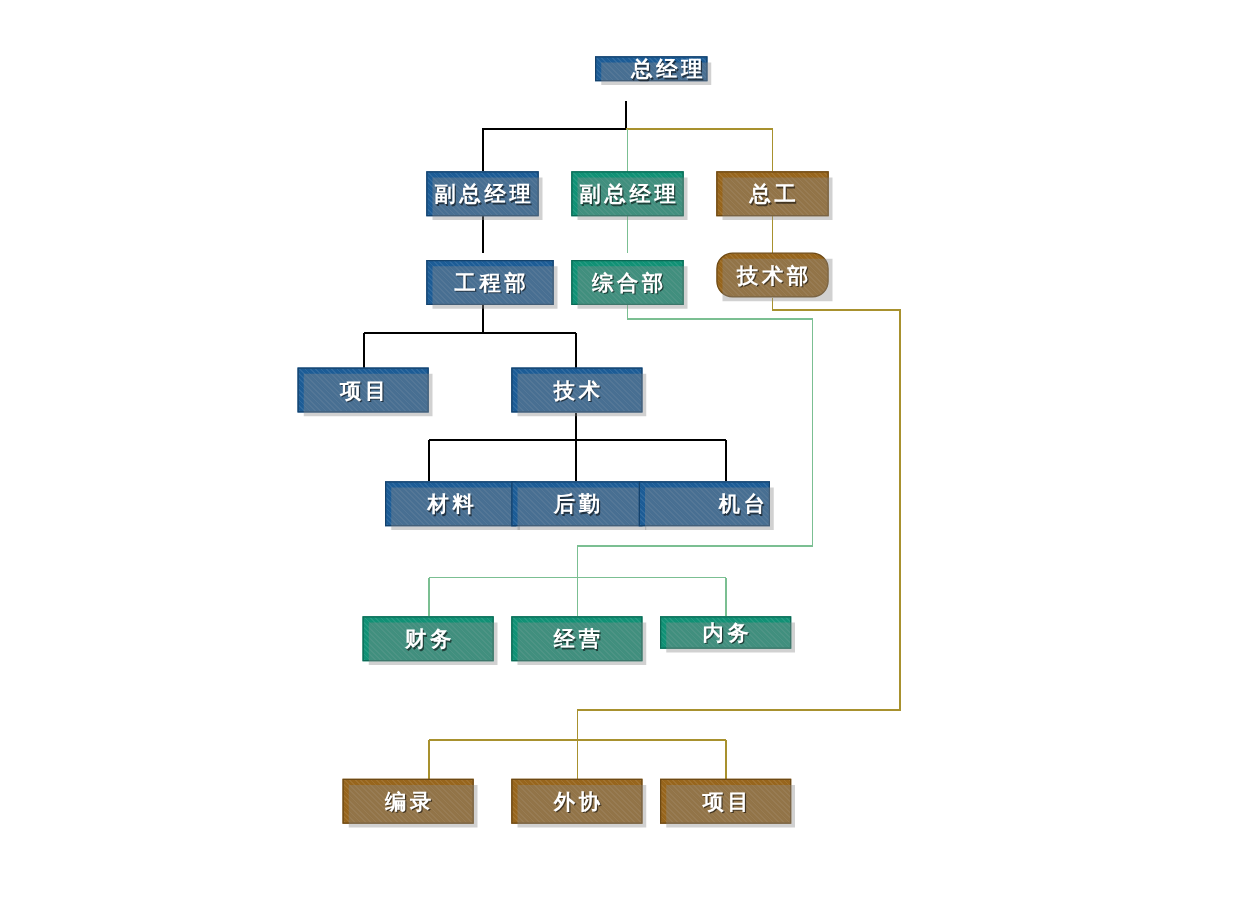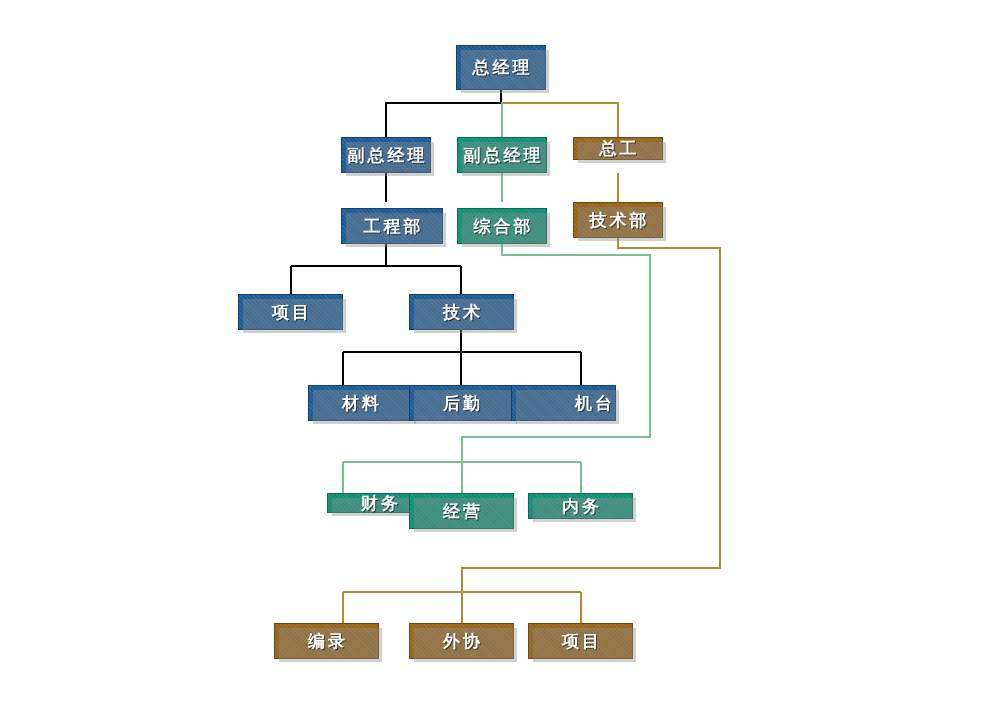--- a/index.html
+++ b/index.html
@@ -115,57 +115,57 @@
       <polyline points="462,462 462,493" fill="none" stroke="#7bbf92" stroke-width="1.4"></polyline>
       <polyline points="581,462 581,493" fill="none" stroke="#7bbf92" stroke-width="1.4"></polyline>
       <polyline points="618,238 618,248 720,248 720,568 462,568 462,592" fill="none" stroke="#a8912e" stroke-width="1.4"></polyline>
       <polyline points="343,592 581,592" fill="none" stroke="#a8912e" stroke-width="1.4"></polyline>
       <polyline points="343,592 343,623" fill="none" stroke="#a8912e" stroke-width="1.4"></polyline>
       <polyline points="462,592 462,623" fill="none" stroke="#a8912e" stroke-width="1.4"></polyline>
       <polyline points="581,592 581,623" fill="none" stroke="#a8912e" stroke-width="1.4"></polyline>
     </svg>
 
   <div id="node-layer">
-      <div class="node theme-blue" style="left: 456px; top: 45px; width: 90px; height: 45px;">
+      <div class="node theme-blue" style="left: 476px; top: 45px; width: 90px; height: 20px; justify-content: flex-end;">
         <span class="label">总经理</span>
       </div>
       <div class="node theme-blue" style="left: 341px; top: 137px; width: 90px; height: 36px;">
         <span class="label">副总经理</span>
       </div>
       <div class="node theme-green" style="left: 457px; top: 137px; width: 90px; height: 36px;">
         <span class="label">副总经理</span>
       </div>
-      <div class="node theme-brown" style="left: 573px; top: 137px; width: 90px; height: 23px;">
+      <div class="node theme-brown" style="left: 573px; top: 137px; width: 90px; height: 36px;">
         <span class="label">总工</span>
       </div>
       <div class="node theme-blue" style="left: 341px; top: 208px; width: 102px; height: 36px;">
         <span class="label">工程部</span>
       </div>
       <div class="node theme-green" style="left: 457px; top: 208px; width: 90px; height: 36px;">
         <span class="label">综合部</span>
       </div>
-      <div class="node theme-brown" style="left: 573px; top: 202px; width: 90px; height: 36px;">
+      <div class="node theme-brown" style="left: 573px; top: 202px; width: 90px; height: 36px; border-radius: 13px;">
         <span class="label">技术部</span>
       </div>
       <div class="node theme-blue" style="left: 238px; top: 294px; width: 105px; height: 36px;">
         <span class="label">项目</span>
       </div>
       <div class="node theme-blue" style="left: 409px; top: 294px; width: 105px; height: 36px;">
         <span class="label">技术</span>
       </div>
       <div class="node theme-blue" style="left: 290px; top: 385px; width: 105px; height: 36px; margin-left: 18px;">
         <span class="label">材料</span>
       </div>
       <div class="node theme-blue" style="left: 409px; top: 385px; width: 105px; height: 36px;">
         <span class="label">后勤</span>
       </div>
       <div class="node theme-blue" style="left: 511px; top: 385px; width: 105px; height: 36px; justify-content: flex-end;">
         <span class="label">机台</span>
       </div>
-      <div class="node theme-green" style="left: 290px; top: 493px; width: 105px; height: 20px; margin-left: 37px;">
+      <div class="node theme-green" style="left: 290px; top: 493px; width: 105px; height: 36px;">
         <span class="label">财务</span>
       </div>
       <div class="node theme-green" style="left: 409px; top: 493px; width: 105px; height: 36px;">
         <span class="label">经营</span>
       </div>
       <div class="node theme-green" style="left: 528px; top: 493px; width: 105px; height: 26px;">
         <span class="label">内务</span>
       </div>
       <div class="node theme-brown" style="left: 274px; top: 623px; width: 105px; height: 36px;">
         <span class="label">编录</span>

